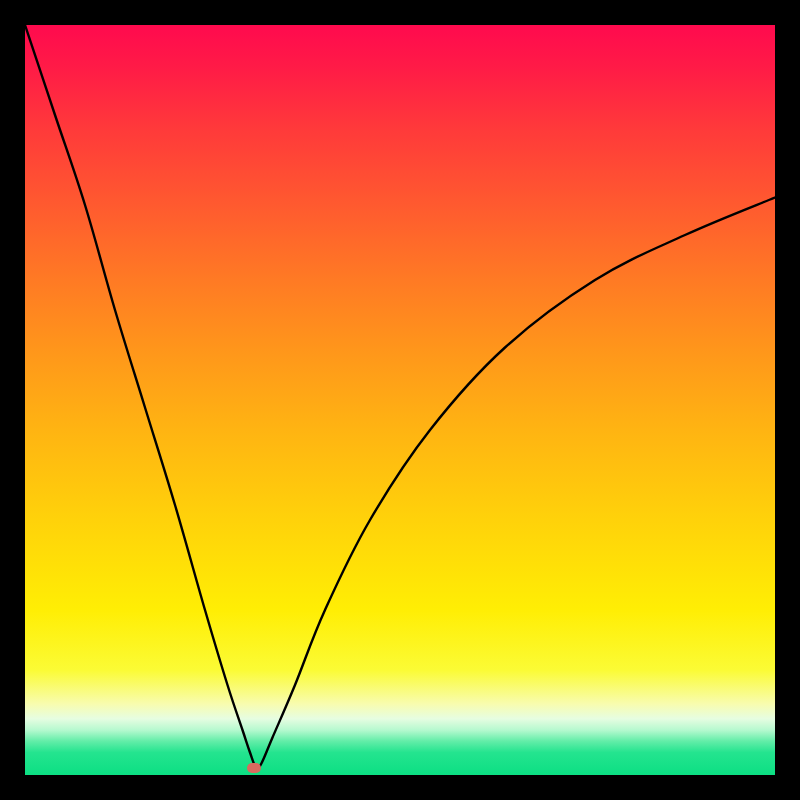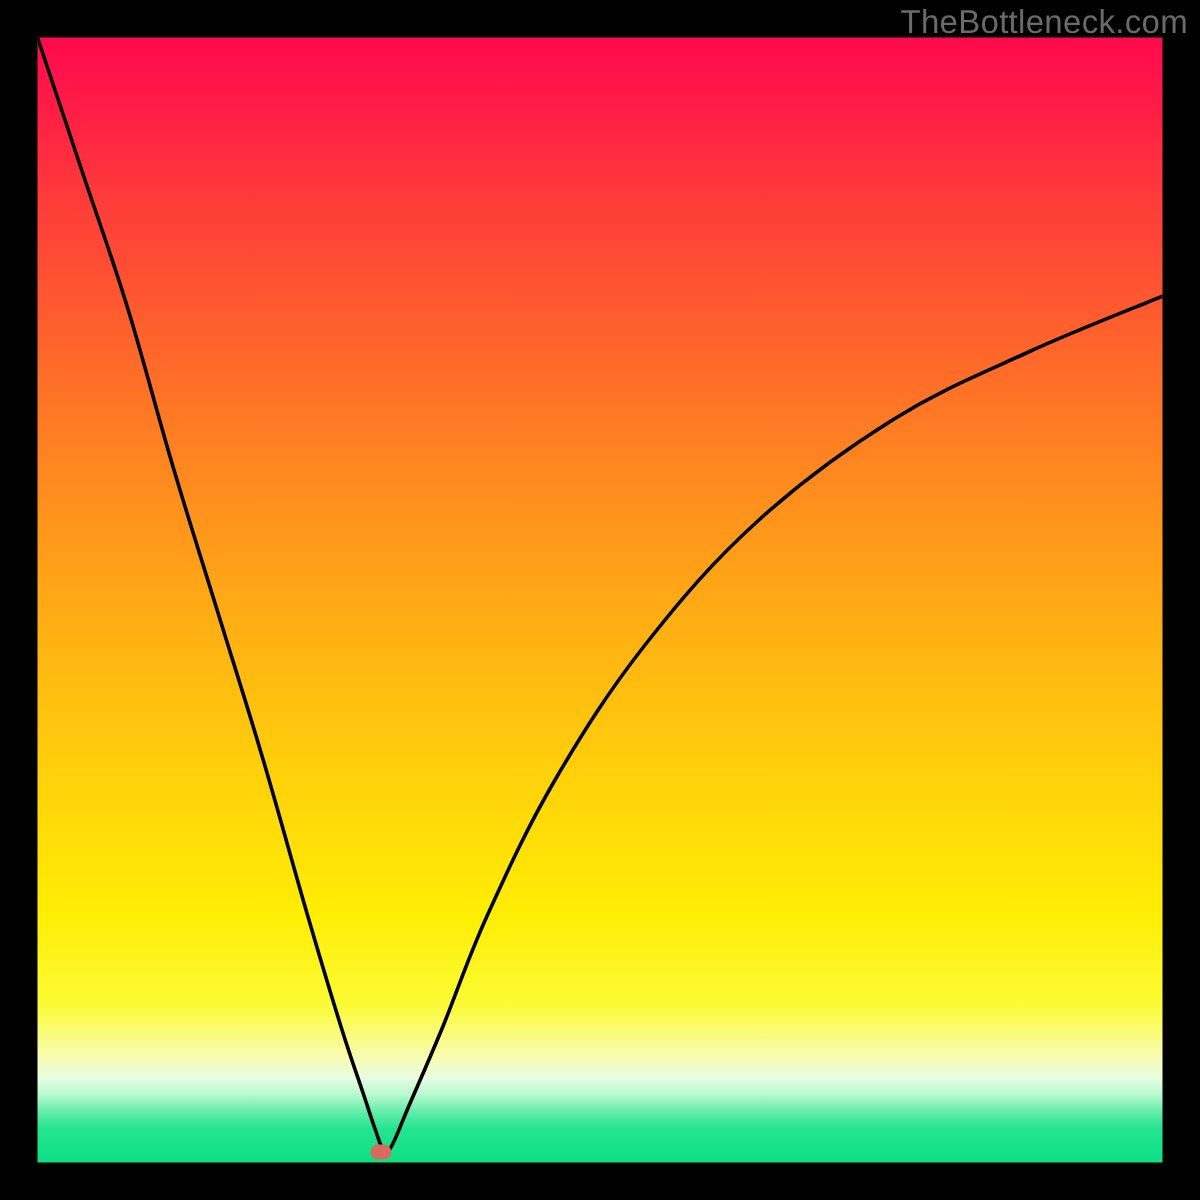--- a/index.html
+++ b/index.html
@@ -65,20 +65,19 @@
     width: 14px;
     height: 10px;
     border-radius: 5px;
     background: #d96a5f;
   }
 </style>
 </head>
 <body>
 
 <div class="frame">
-  <div class="watermark">TheBottleneck.com</div>
   <div class="plot">
     <svg class="curve" viewBox="0 0 750 750" preserveAspectRatio="none">
       <path id="curve-path" fill="none" stroke="#000" stroke-width="2.4" stroke-linecap="round" stroke-linejoin="round" d="M 0.00 0.00 C 5.40 16.20, 19.20 57.60, 30.00 90.00 C 40.80 122.40, 49.20 144.90, 60.00 180.00 C 70.80 215.10, 79.20 248.55, 90.00 285.00 C 100.80 321.45, 109.20 347.40, 120.00 382.50 C 130.80 417.60, 139.20 443.55, 150.00 480.00 C 160.80 516.45, 170.55 552.60, 180.00 585.00 C 189.45 617.40, 195.75 638.40, 202.50 660.00 C 209.25 681.60, 213.45 692.85, 217.50 705.00 C 221.55 717.15, 222.57 720.75, 225.00 727.50 C 227.43 734.25, 228.97 740.48, 231.00 742.50 C 233.03 744.52, 233.28 744.15, 236.25 738.75 C 239.22 733.35, 241.43 726.67, 247.50 712.50 C 253.57 698.33, 260.55 682.95, 270.00 660.00 C 279.45 637.05, 286.50 614.70, 300.00 585.00 C 313.50 555.30, 326.10 527.40, 345.00 495.00 C 363.90 462.60, 380.70 436.05, 405.00 405.00 C 429.30 373.95, 450.30 349.50, 480.00 322.50 C 509.70 295.50, 537.60 275.25, 570.00 255.00 C 602.40 234.75, 627.60 224.85, 660.00 210.00 C 692.40 195.15, 733.80 179.25, 750.00 172.50"></path>
     </svg>
     <div id="marker" class="marker" style="left: 221.75px; top: 738.25px;"></div>
   </div>
 </div>
 
 </body></html>

